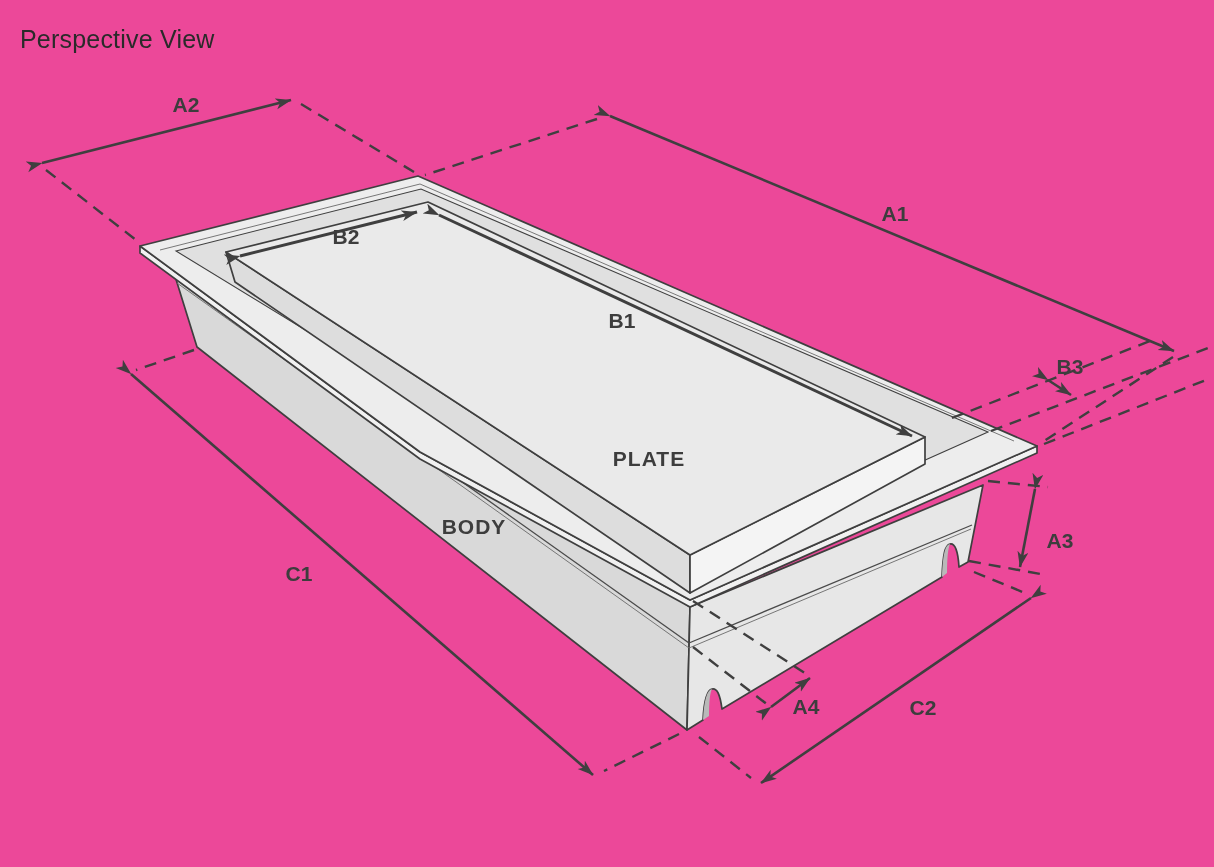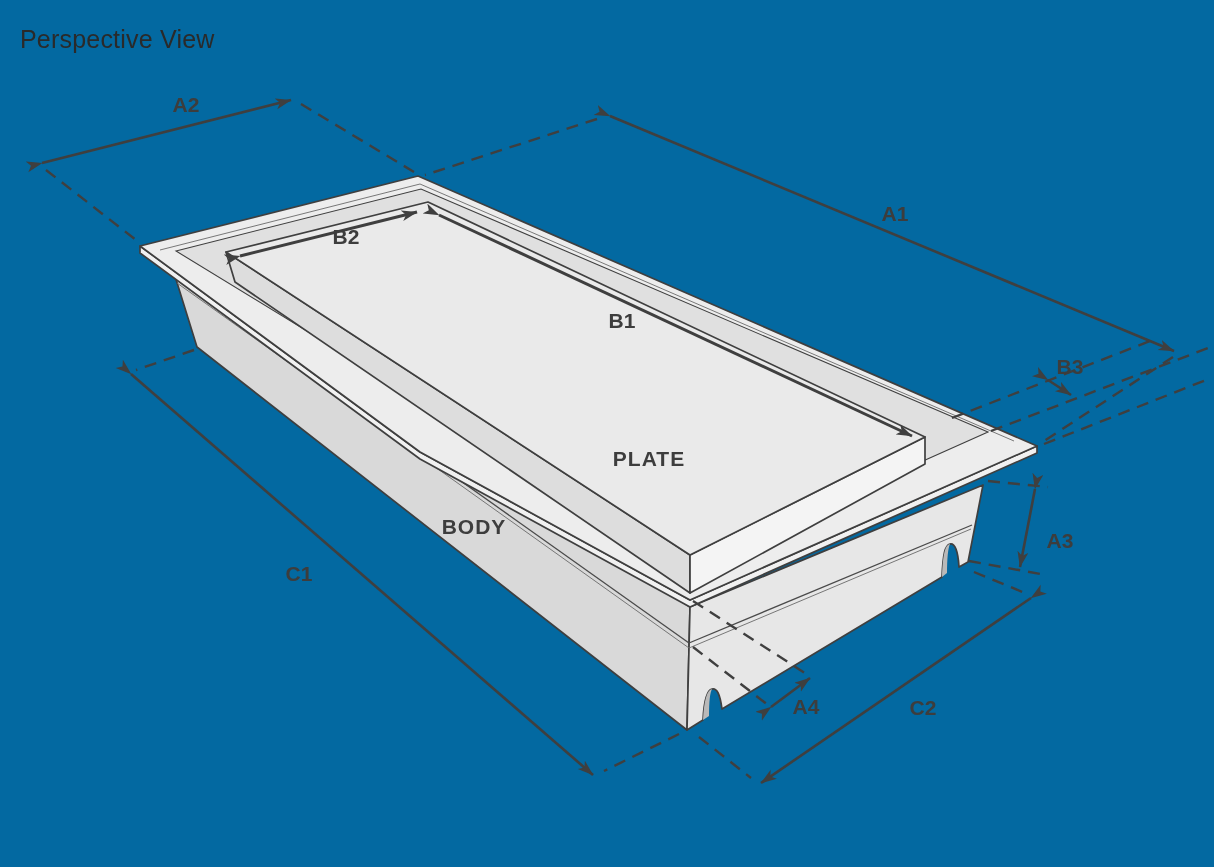--- a/index.html
+++ b/index.html
@@ -4,21 +4,21 @@
 <style>
   html, body {
     margin: 0;
     padding: 0;
     background: #ffffff;
   }
   .stage {
     position: relative;
     width: 1214px;
     height: 867px;
-    background: #0369a1;
+    background: #ec4899;
     overflow: hidden;
     font-family: "Liberation Sans", "DejaVu Sans", sans-serif;
     text-decoration: underline;
   }
   svg { display: block; }
 
   .page-title {
     font-family: "Liberation Sans", "DejaVu Sans", sans-serif;
     font-size: 25px;
     font-weight: 500;

